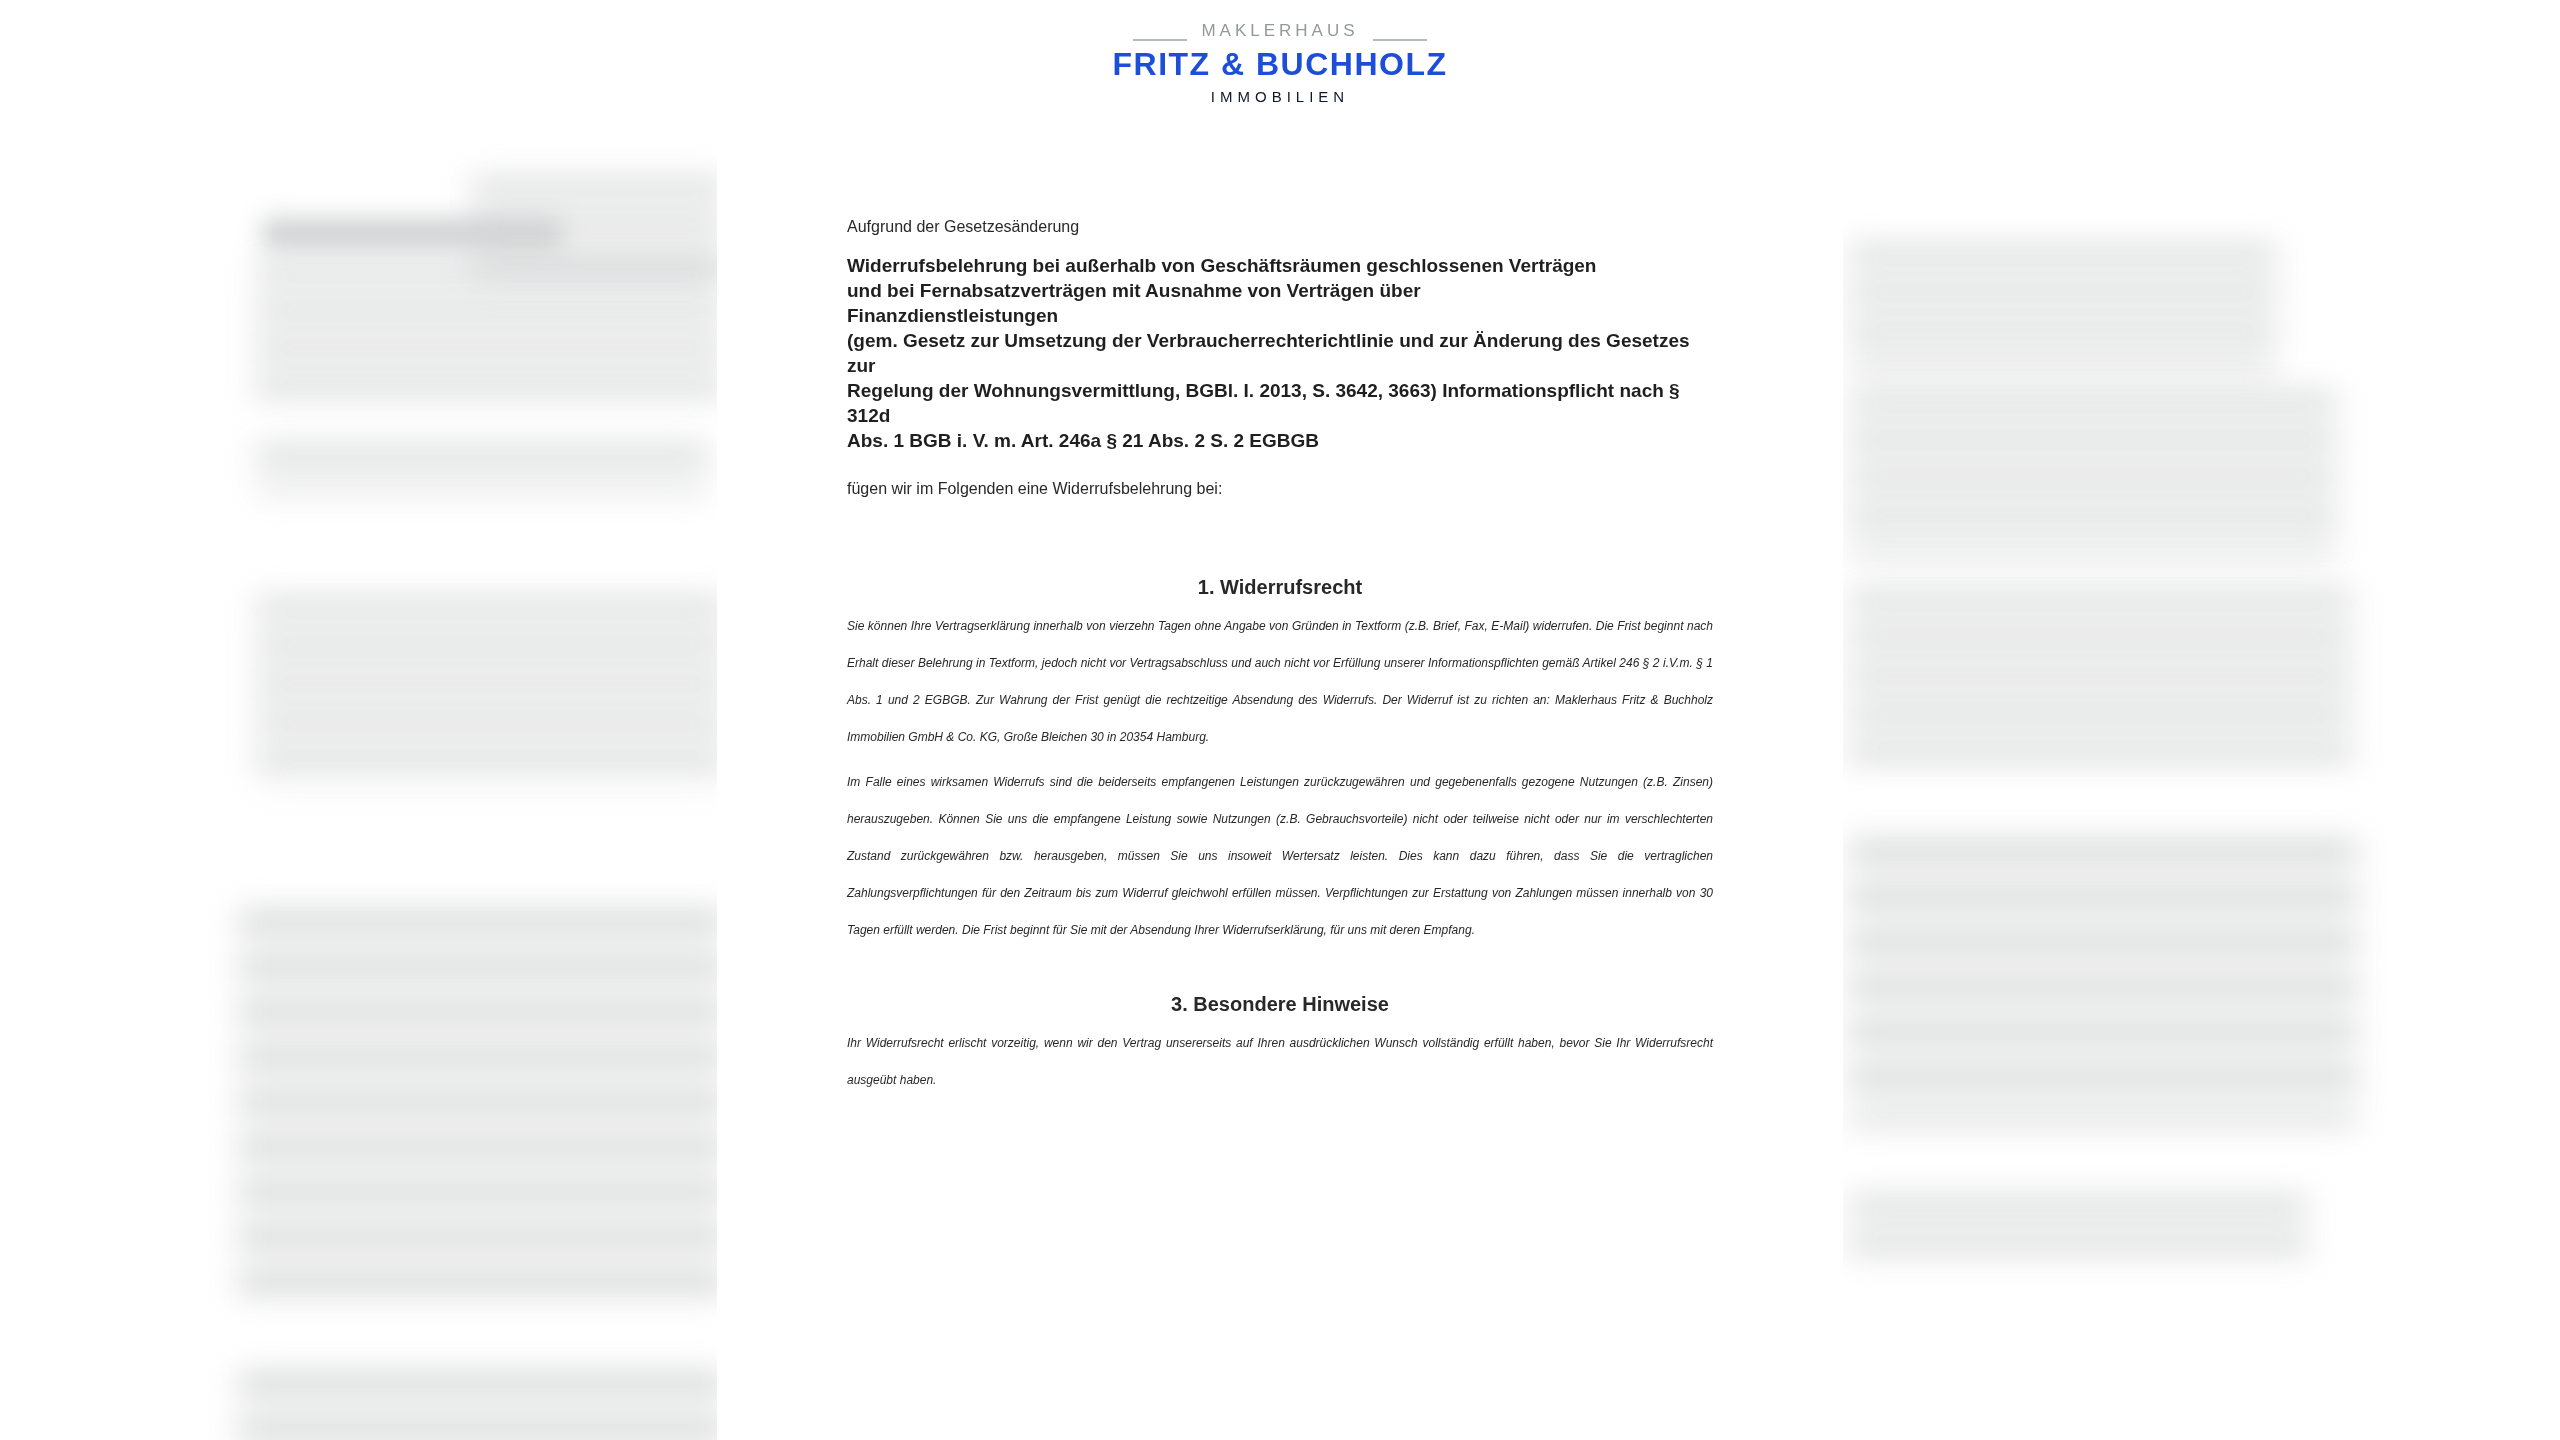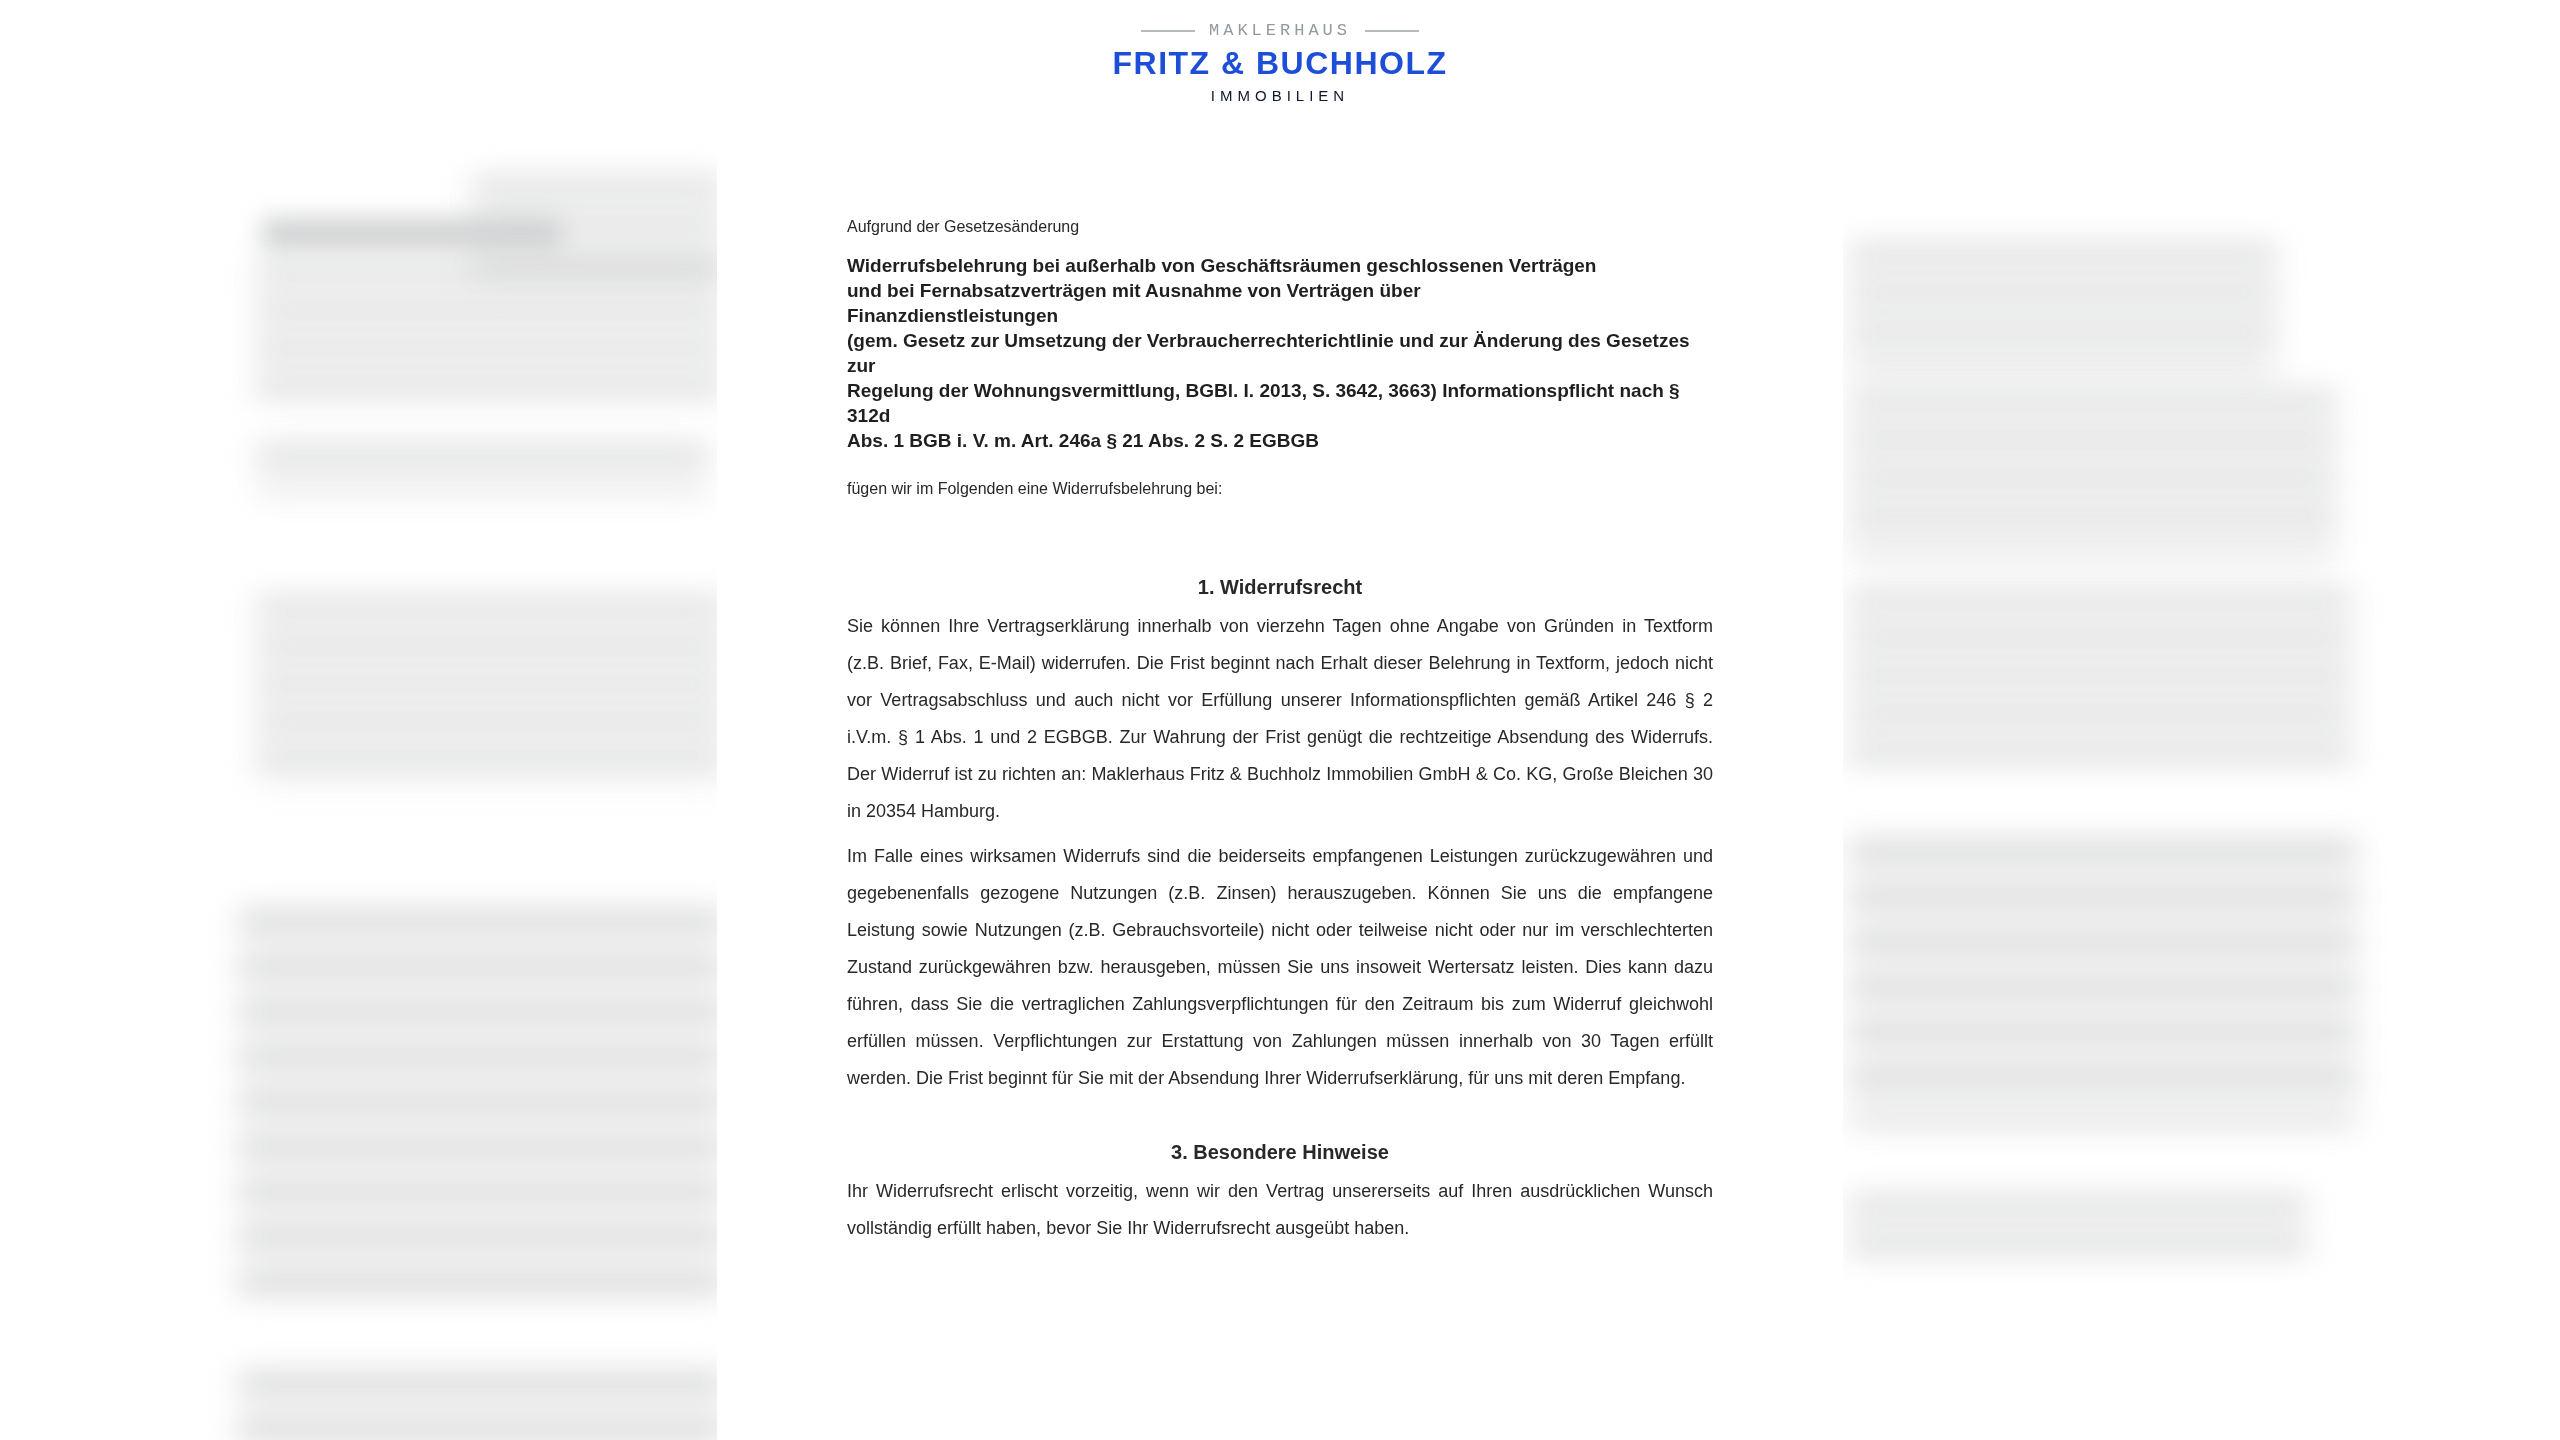--- a/index.html
+++ b/index.html
@@ -77,44 +77,44 @@
     font-weight: 700;
     line-height: 26px;
     text-align: center;
     color: #282828;
   }
   .sh-1 { margin-top: 72px; }
   .sh-2 { margin-top: 50px; }
   .sh-3 { margin-top: 42px; }
   .section-body {
     margin: 8px 0 0 0;
-    font-size: 18px;
+    font-size: 12px;
     line-height: 37px;
     text-align: justify;
     hyphens: none;
+    font-style: italic;
   }
 
   
   .logo {
     position: absolute;
     top: 21px;
     left: 0;
     width: 100%;
     z-index: 2;
     display: flex;
     flex-direction: column;
     align-items: center;
     gap: 5px;
     user-select: none;
   }
   .logo-top {
     display: flex;
-    align-items: center;
+    align-items: flex-end;
     gap: 14px;
-    font-family: Liberation Mono, monospace;
   }
   .logo-rule {
     width: 54px;
     height: 2px;
     background: #b5bbbd;
   }
   .logo-top-text {
     font-size: 17px;
     letter-spacing: 4px;
     color: #939a9d;

